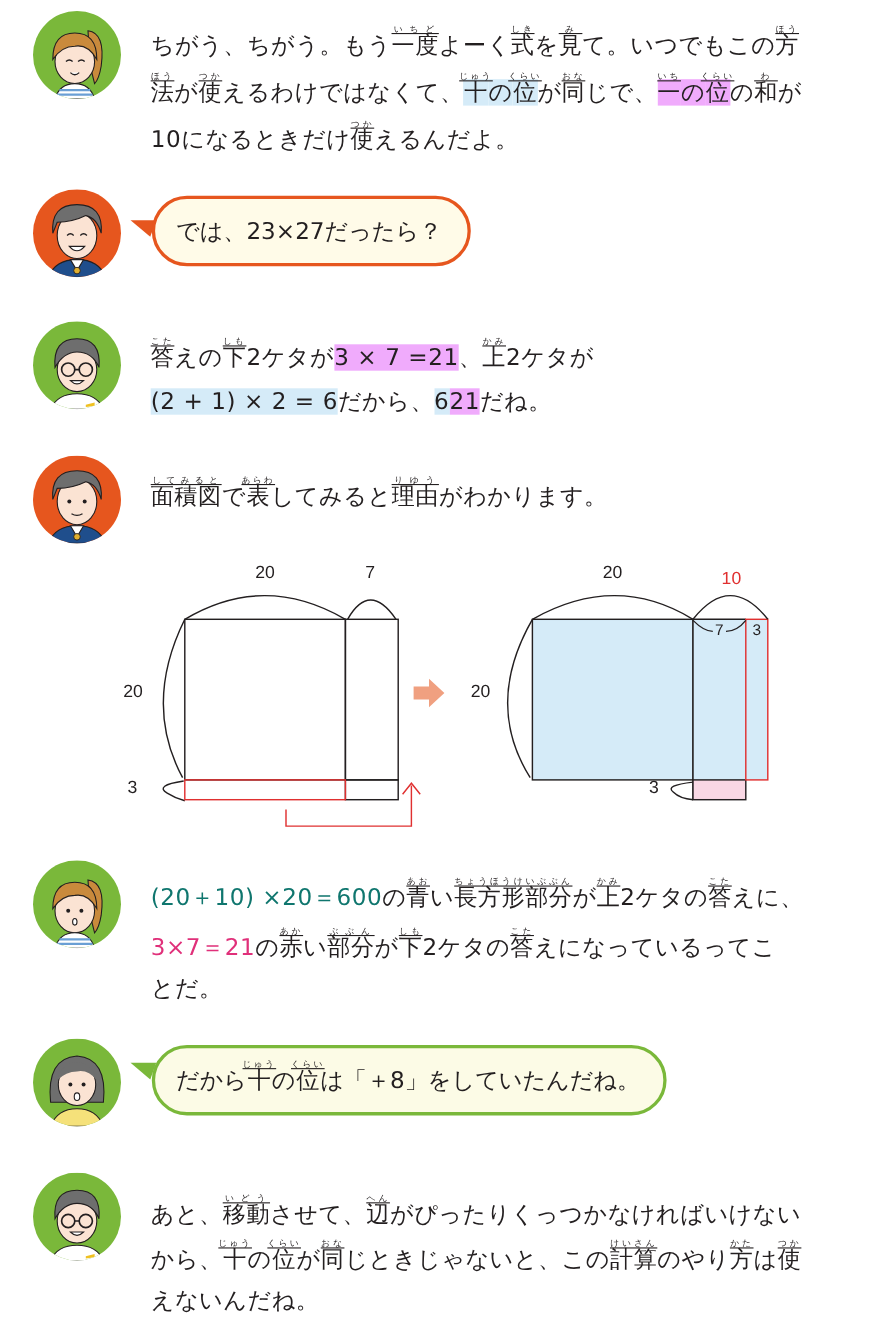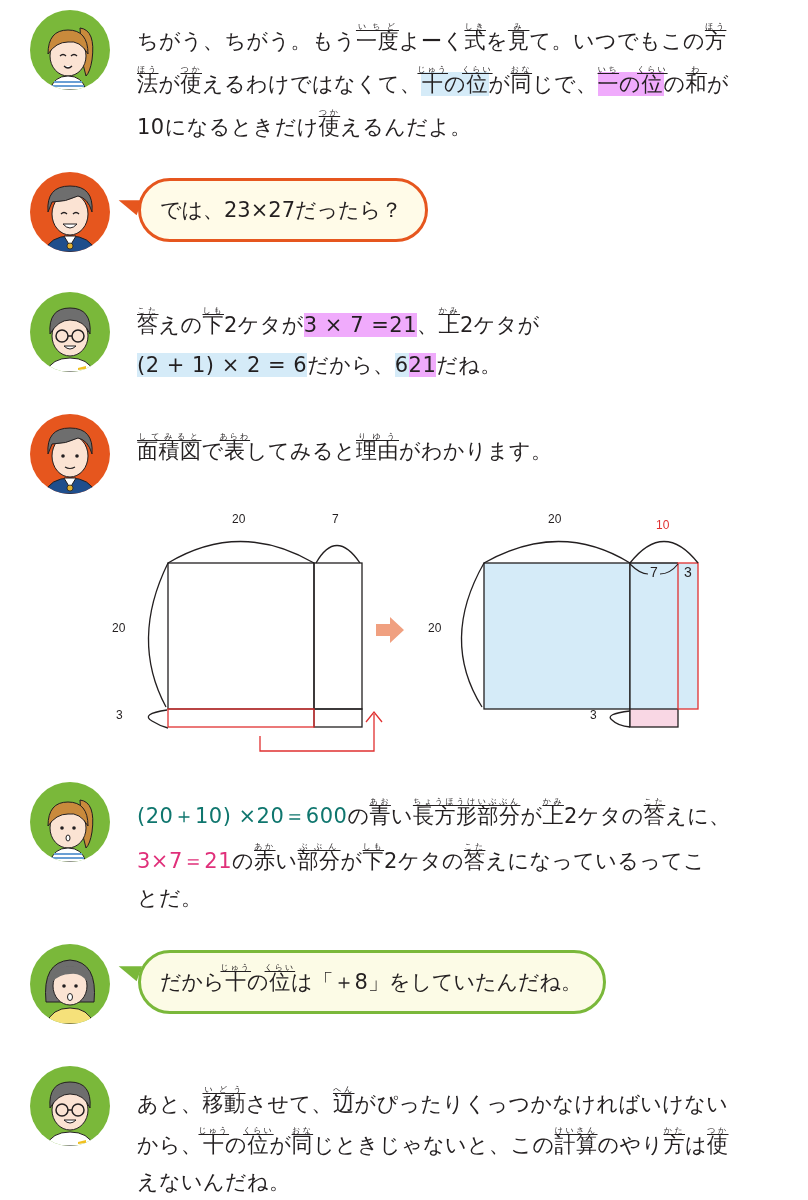--- a/index.html
+++ b/index.html
@@ -13,21 +13,21 @@
   .hl-blue{background:#d5ebf8;}
   .hl-pink{background:#f0abfc;margin-top:44px;}
   .c-blue{color:#0f766e;}
   .c-pink{color:#e0307a;text-align:center;}
   .bubble{position:absolute;border-radius:34px;background:#fffbe8;box-sizing:border-box;}
   .bubble.orange{border:3px solid #e6561e;}
   .bubble.green{border:3px solid #7ab83a;background:#fcfbe6;}
   .tail{position:absolute;width:0;height:0;}
   .bubble-text{position:absolute;font-size:21px;line-height:28px;white-space:nowrap;}
   .diagram{position:absolute;left:100px;top:500px;width:640px;height:260px;}
-  .dlabel{position:absolute;font-size:12px;font-family:"Liberation Sans",sans-serif;color:#231f20;}
+  .dlabel{position:absolute;font-size:16px;font-family:"Liberation Sans",sans-serif;color:#231f20;}
 </style>
 </head>
 <body>
 
 <div class="avatar" style="top:10px;">
   <svg viewBox="0 0 80 80">
     <rect width="80" height="80" fill="#7ab83a"></rect>
     <path d="M50 18 Q66 20 62 50 Q60 62 56 66 L52 50 Z" fill="#c98a3c" stroke="#231f20" stroke-width="1"></path>
     <ellipse cx="38" cy="46" rx="18" ry="20" fill="#fbe3d3" stroke="#231f20" stroke-width="1"></ellipse>
     <path d="M18 44 Q18 20 38 20 Q58 20 58 44 Q50 30 38 32 Q26 32 18 44 Z" fill="#c98a3c" stroke="#231f20" stroke-width="1"></path>

